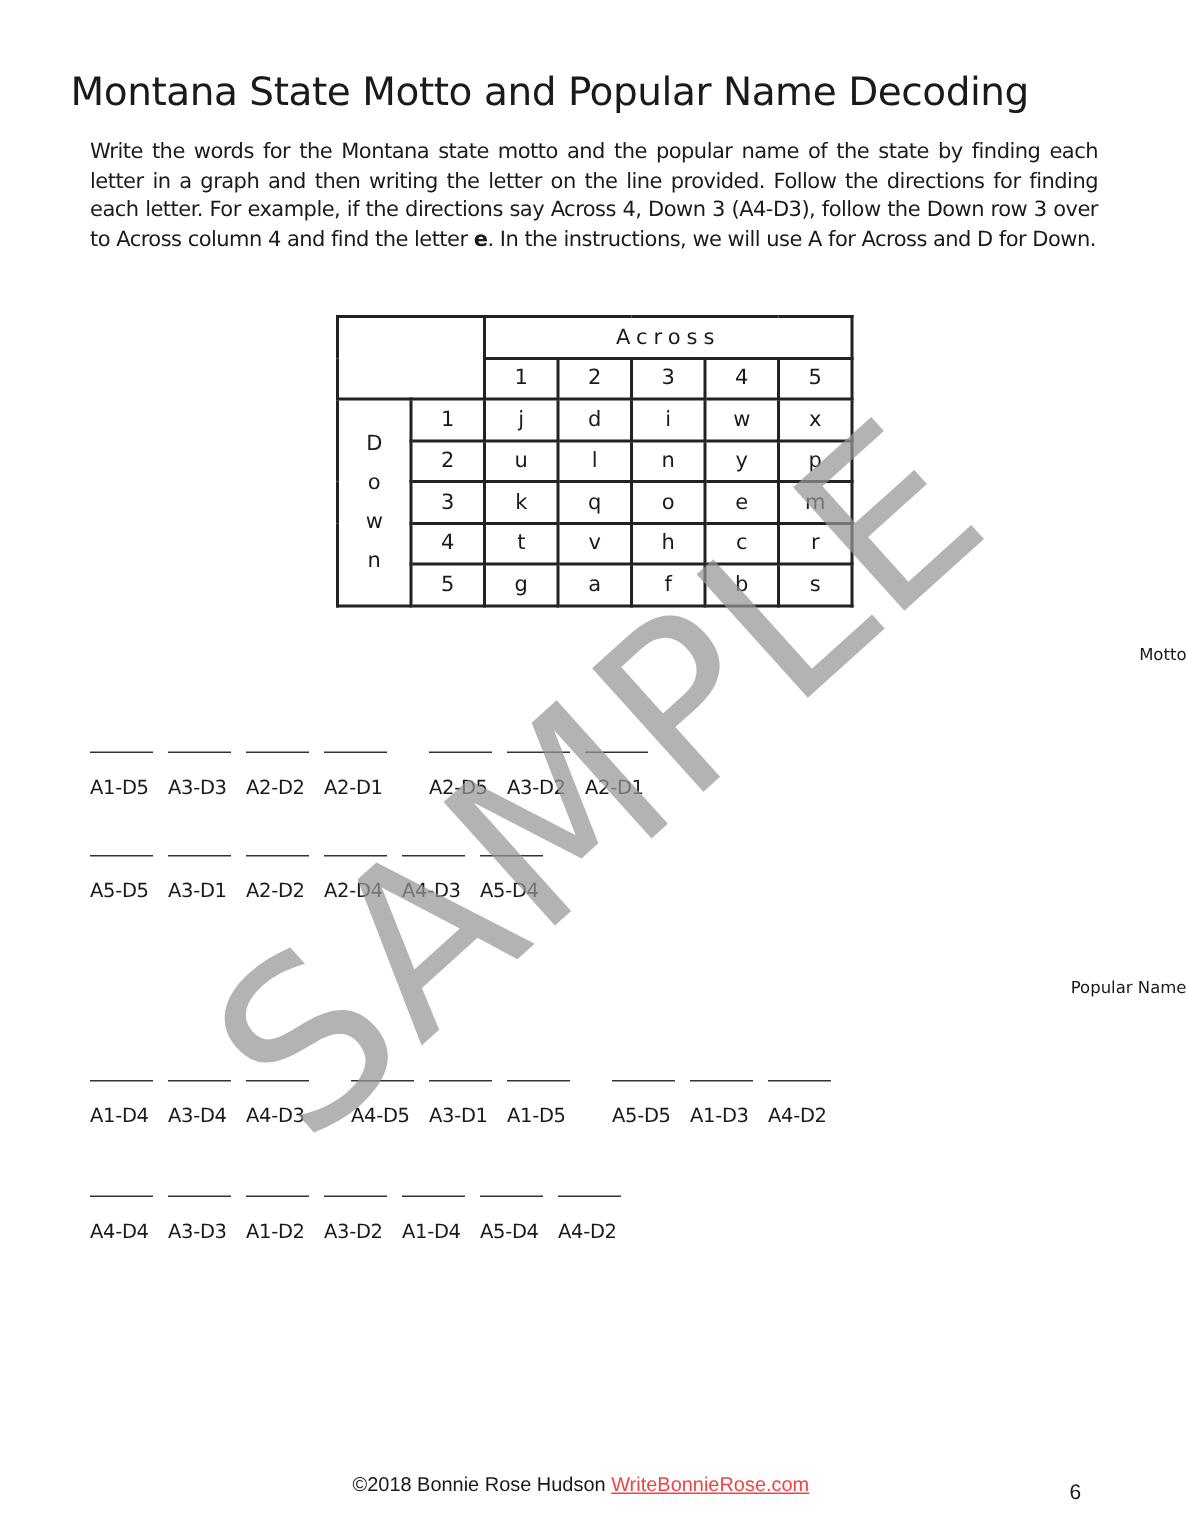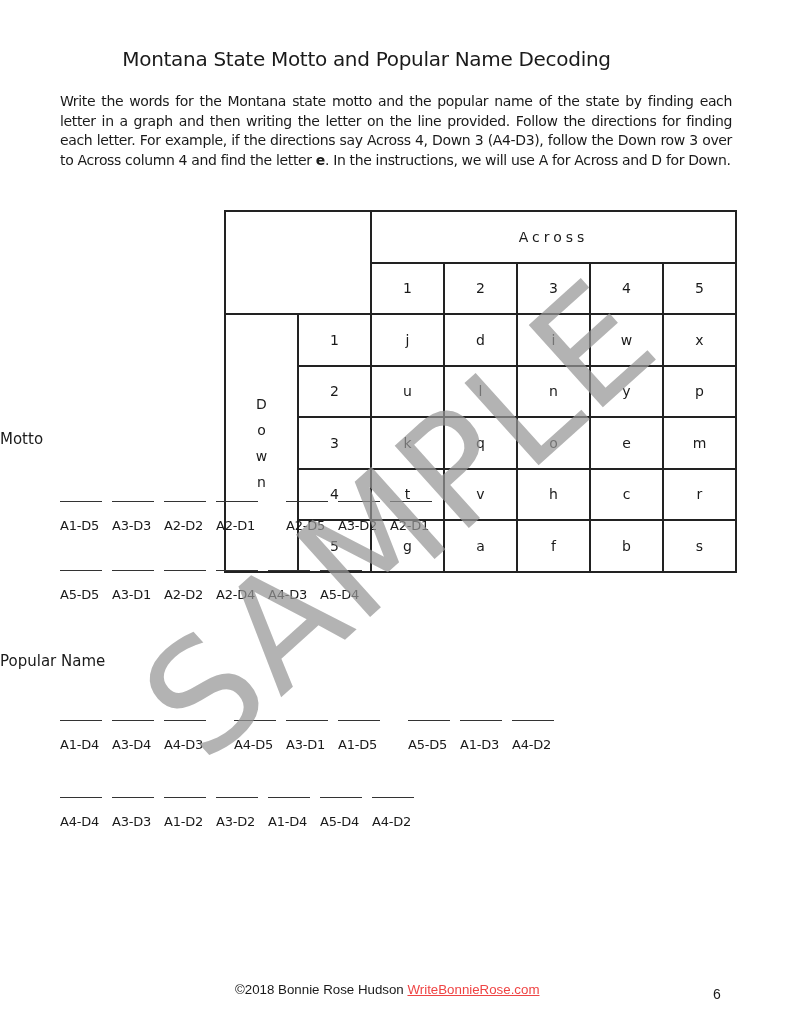--- a/index.html
+++ b/index.html
@@ -2,40 +2,40 @@
 <html><head>
 <meta charset="utf-8">
 <style>
   html, body { margin: 0; padding: 0; background: #ffffff; }
   body {
     width: 791px; height: 1024px; position: relative; overflow: hidden;
     font-family: "DejaVu Sans", sans-serif; color: #1a1a1a;
   }
   .title {
     position: absolute; left: 0; top: 47px; width: 733px;
-    text-align: center; font-size: 20px; letter-spacing: -0.3px;
+    text-align: center; font-size: 26px; letter-spacing: -0.3px;
   }
   .intro {
     position: absolute; left: 60px; top: 92px; width: 672px;
     font-size: 14px; line-height: 19.6px; text-align: justify;
     letter-spacing: -0.35px; margin: 0;
   }
   .intro b { font-weight: bold; }
   table.grid {
     position: absolute; left: 224px; top: 210px;
     border-collapse: collapse; font-size: 14px;
   }
   table.grid td {
     border: 2px solid #222; text-align: center; vertical-align: middle;
-    padding: 12px; width: 47px; height: 25.5px;
+    padding: 0; width: 47px; height: 25.5px;
   }
   table.grid td.across-head { letter-spacing: 4px; font-size: 14px; }
   table.grid td.down-head { line-height: 26px; font-size: 14px; }
   .section-label {
-    position: absolute; left: 0; width: 791px; text-align: left; font-size: 15px;
+    position: absolute; left: 0; width: 791px; text-align: right; font-size: 11px;
   }
   .row { position: absolute; left: 60px; height: 30px; }
   .blank {
     position: absolute; top: 0; width: 42px; border-top: 1.5px solid #333;
     font-size: 13px; padding-top: 16px; white-space: nowrap; letter-spacing: -0.2px;
   }
   .watermark {
     position: absolute; left: 400px; top: 520px;
     transform: translate(-50%, -50%) rotate(-42deg);
     font-family: "DejaVu Sans", sans-serif; font-weight: normal;

